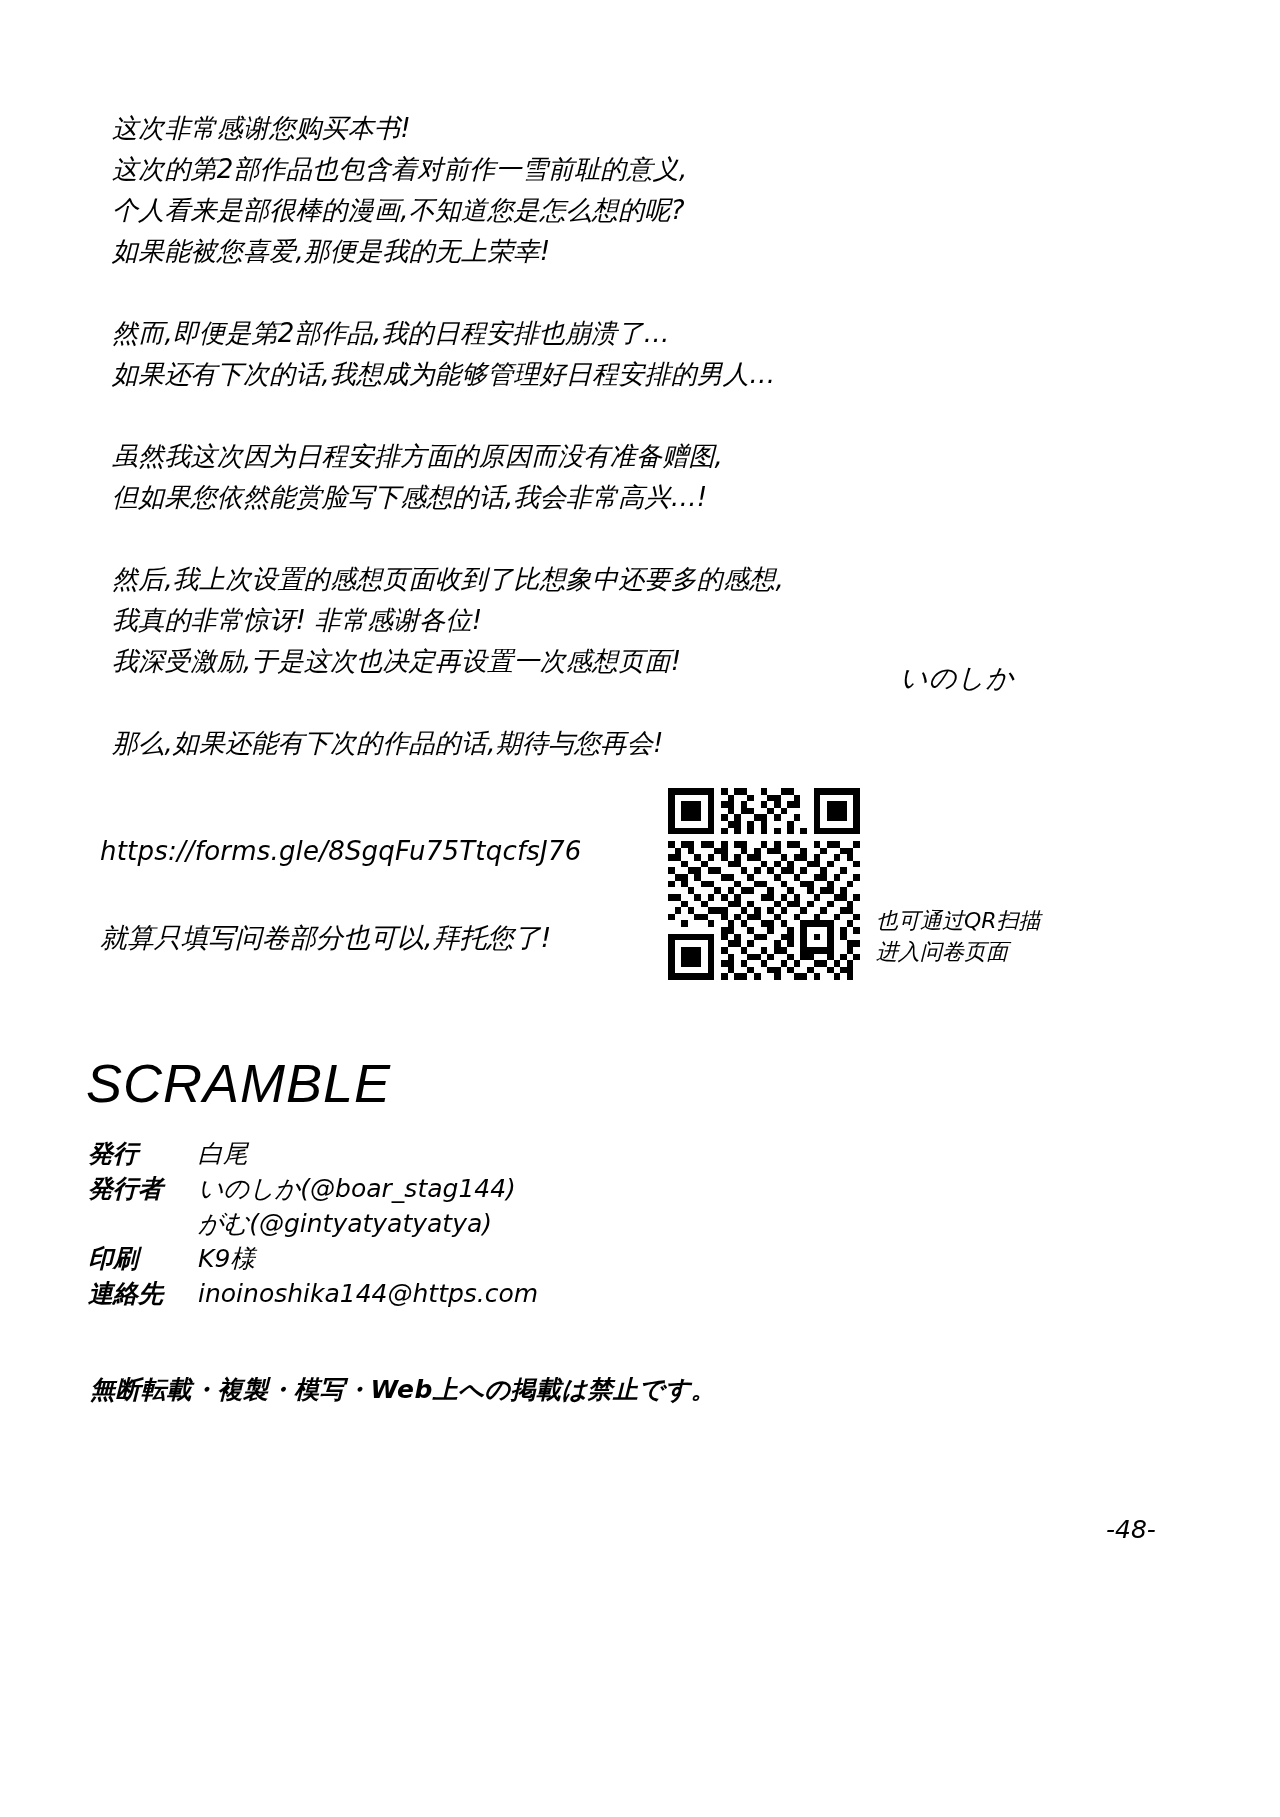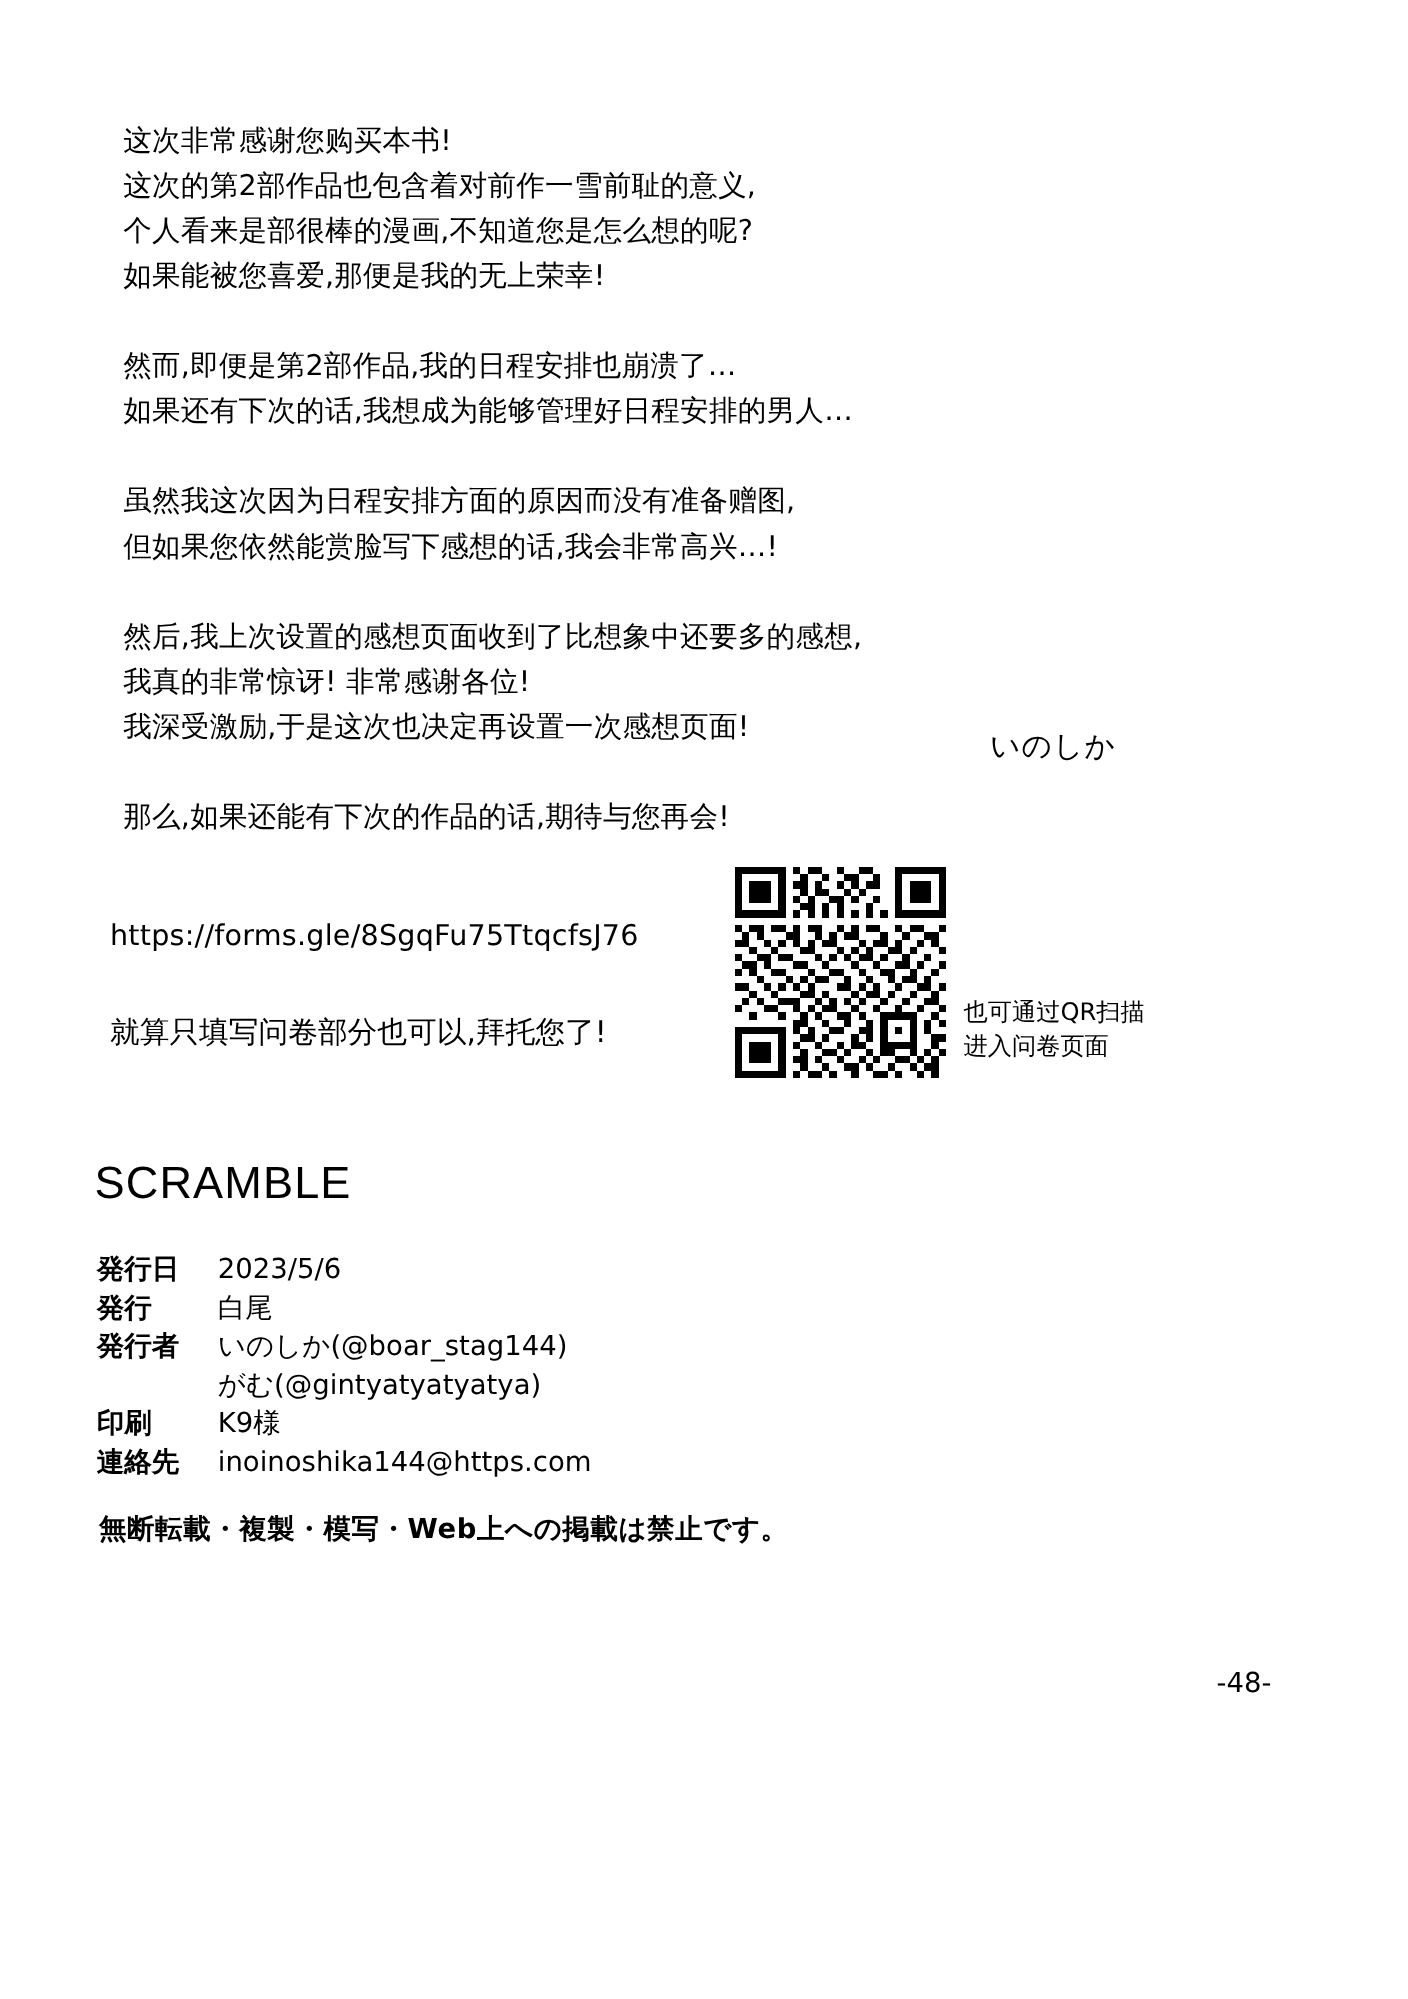--- a/index.html
+++ b/index.html
@@ -12,20 +12,21 @@
     height: 1817px;
     position: relative;
     font-family: "Liberation Sans", "DejaVu Sans", sans-serif;
     color: #000000;
     overflow: hidden;
   }
   .page {
     position: relative;
     width: 1280px;
     height: 1817px;
+    font-style: italic;
   }
 
   
   .afterword {
     position: absolute;
     left: 112px;
     top: 108px;
     width: 820px;
   }
   .afterword p {
@@ -90,21 +91,21 @@
     line-height: 31px;
     font-family: "DejaVu Sans", "Liberation Sans", sans-serif;
     white-space: pre-line;
   }
 
   
   .colophon-title {
     position: absolute;
     left: 86px;
     top: 1052px;
-    font-size: 41px;
+    font-size: 54px;
     letter-spacing: 1px;
     font-family: "Liberation Sans", sans-serif;
     font-weight: 400;
     text-align: right;
   }
 
   .colophon {
     position: absolute;
     left: 88px;
     top: 1136px;
@@ -439,24 +440,20 @@
     </svg>
   </div>
 
   <div class="qr-caption">也可通过QR扫描
 进入问卷页面</div>
 
   <div class="colophon-title">SCRAMBLE</div>
 
   <div class="colophon">
     <div class="row">
-      <div class="k">発行日</div>
-      <div class="v">2023/5/6</div>
-    </div>
-    <div class="row">
       <div class="k">発行</div>
       <div class="v">白尾</div>
     </div>
     <div class="row">
       <div class="k">発行者</div>
       <div class="v">いのしか(@boar_stag144)</div>
     </div>
     <div class="row sub">
       <div class="k">発行者</div>
       <div class="v">がむ(@gintyatyatyatya)</div>

